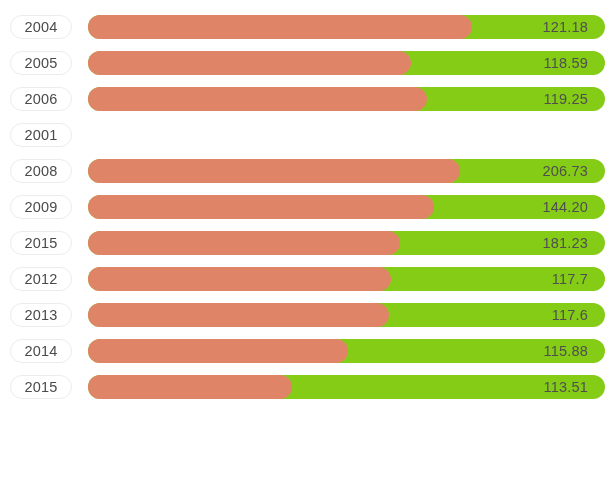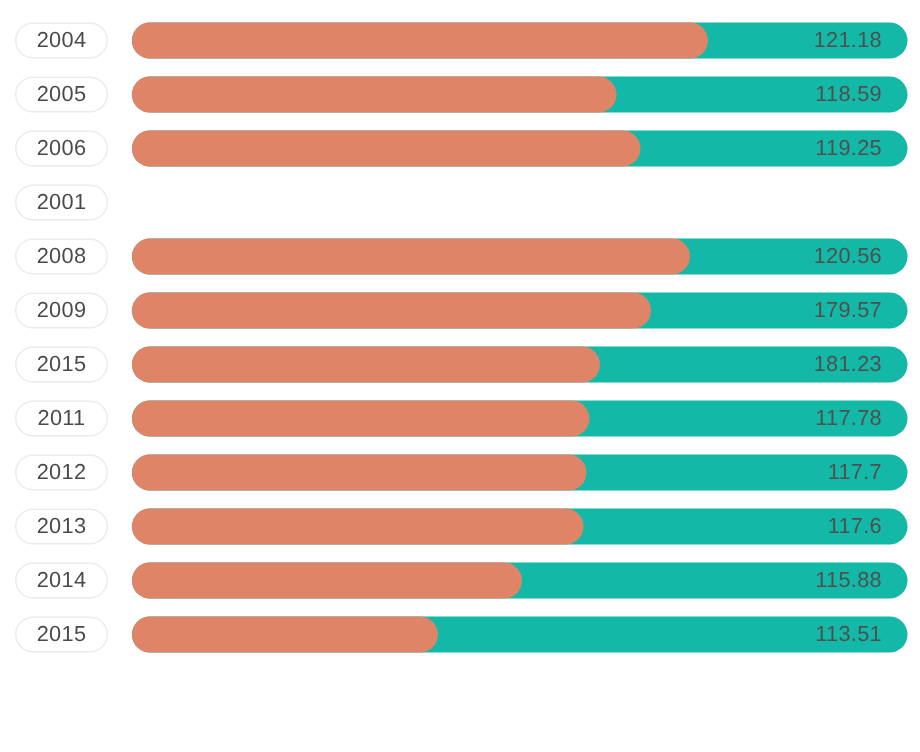--- a/index.html
+++ b/index.html
@@ -44,21 +44,21 @@
     color: #4a4a4a;
     letter-spacing: 0.2px;
     line-height: 1;
   }
   .bar-track {
     position: absolute;
     left: 88px;
     right: 8px;
     top: 0;
     height: 24px;
-    background: #14b8a6;
+    background: #84cc16;
     border-radius: 12px;
     overflow: visible;
   }
   .bar-fill {
     position: absolute;
     left: 0;
     top: 0;
     height: 24px;
     background: #e08468;
     border-radius: 12px;
@@ -116,53 +116,44 @@
       <span class="year-label">2001</span>
     </div>
   </div>
 
   <div class="bar-row">
     <div class="year-pill">
       <span class="year-label">2008</span>
     </div>
     <div class="bar-track">
       <div class="bar-fill" style="width:72.0%"></div>
-      <div class="bar-value">120.56</div>
+      <div class="bar-value">206.73</div>
     </div>
   </div>
 
   <div class="bar-row">
     <div class="year-pill">
       <span class="year-label">2009</span>
     </div>
     <div class="bar-track">
       <div class="bar-fill" style="width:66.9%"></div>
-      <div class="bar-value">179.57</div>
+      <div class="bar-value">144.20</div>
     </div>
   </div>
 
   <div class="bar-row">
     <div class="year-pill">
       <span class="year-label">2015</span>
     </div>
     <div class="bar-track">
       <div class="bar-fill" style="width:60.4%"></div>
       <div class="bar-value">181.23</div>
     </div>
   </div>
 
-  <div class="bar-row">
-    <div class="year-pill">
-      <span class="year-label">2011</span>
-    </div>
-    <div class="bar-track">
-      <div class="bar-fill" style="width:59.0%"></div>
-      <div class="bar-value">117.78</div>
-    </div>
-  </div>
 
   <div class="bar-row">
     <div class="year-pill">
       <span class="year-label">2012</span>
     </div>
     <div class="bar-track">
       <div class="bar-fill" style="width:58.7%"></div>
       <div class="bar-value">117.7</div>
     </div>
   </div>

